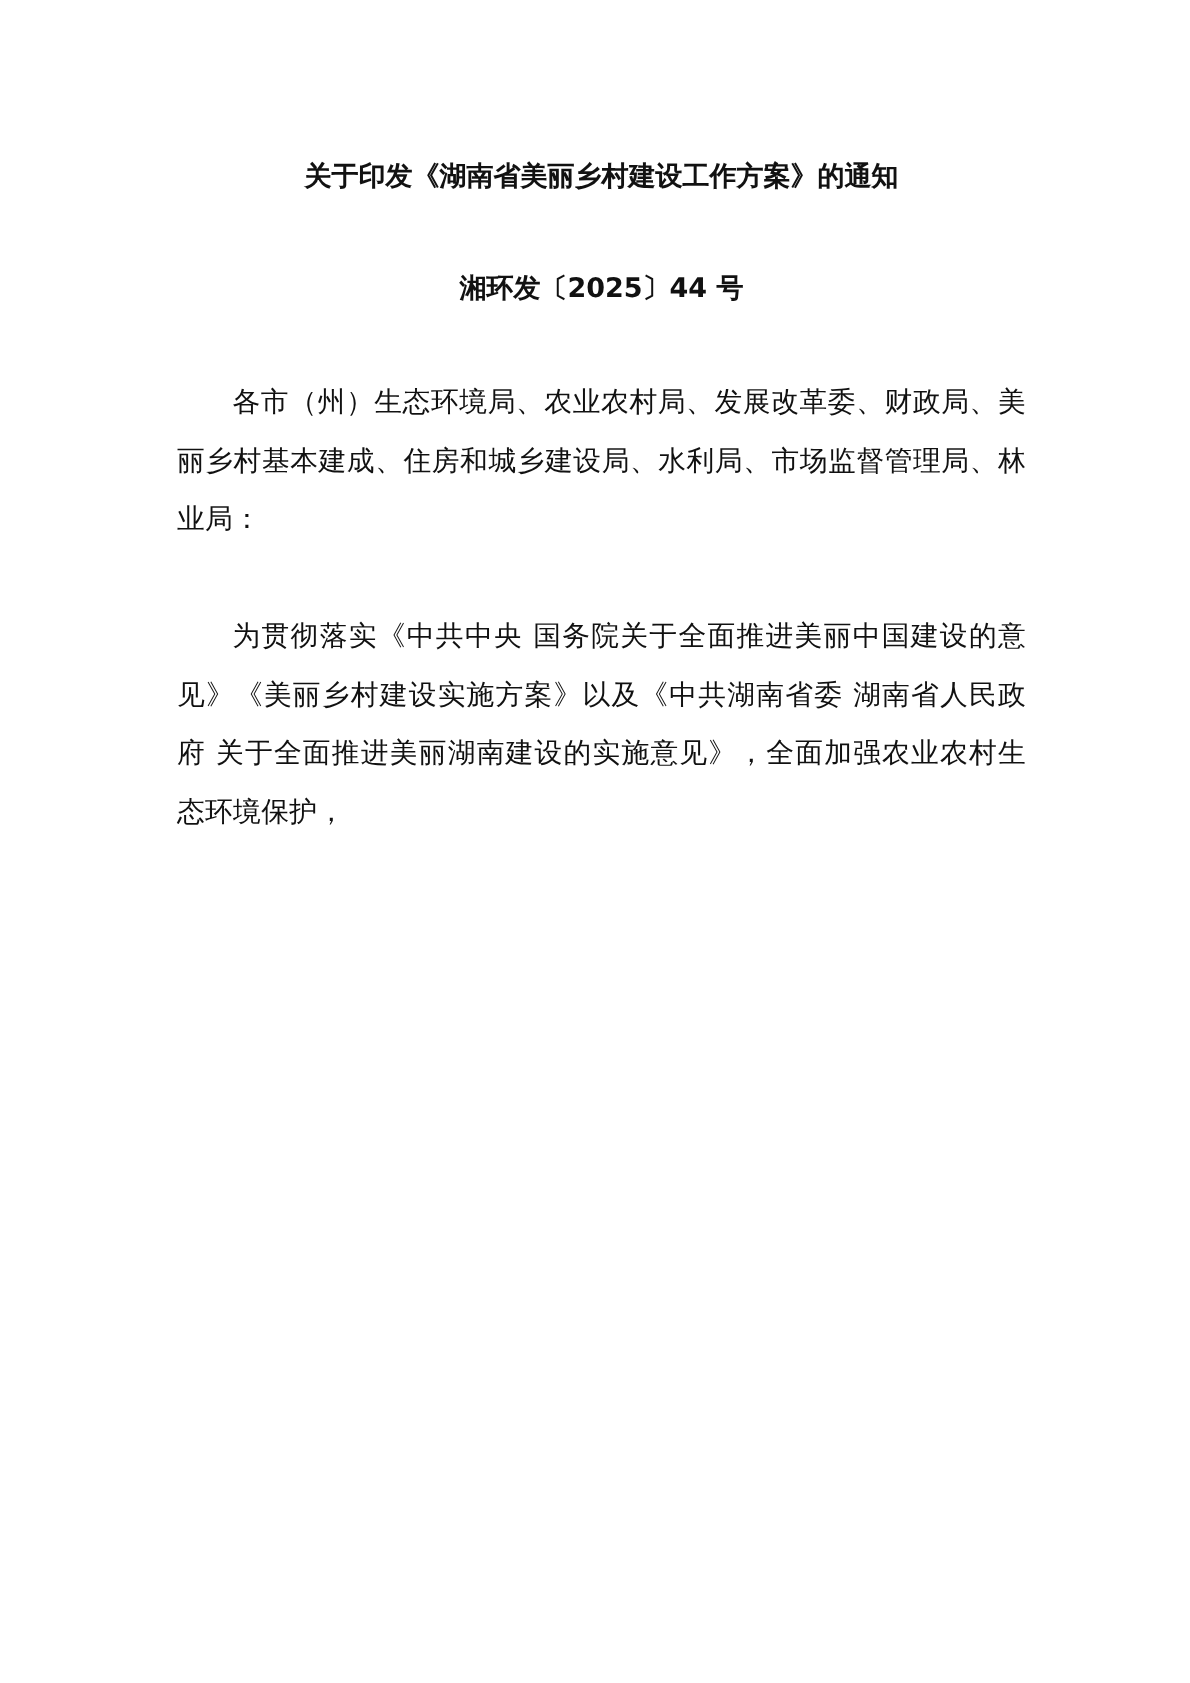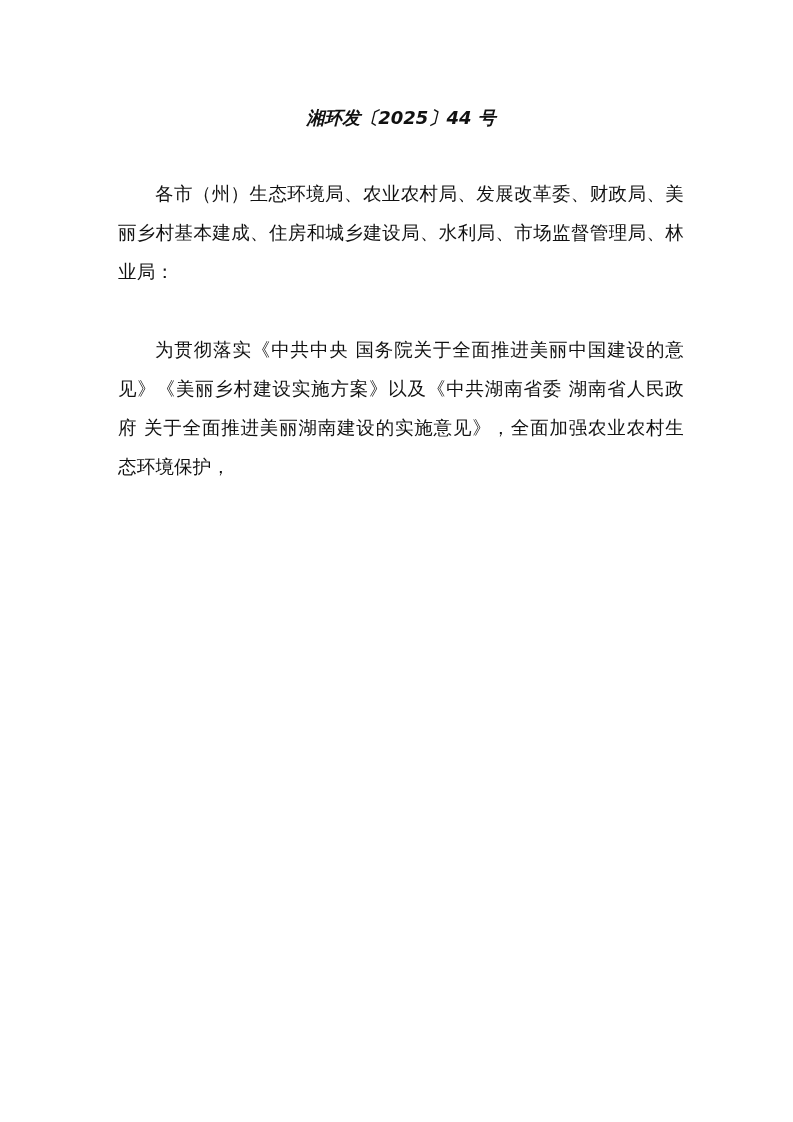--- a/index.html
+++ b/index.html
@@ -7,23 +7,24 @@
          font-family: "DejaVu Serif", "Liberation Serif", serif; color: #111; }
   .page { position: absolute; left: 118px; top: 98px; width: 566px; }
   .para { font-size: 18.5px; line-height: 39px; text-align: justify; text-align-last: left;
           margin: 0; text-indent: 37px; letter-spacing: 0.2px; }
   .p1 { margin-bottom: 39px; }
   .p2 { margin-bottom: 39px; }
   .p3 { margin-bottom: 39px; }
   .title { font-family: "DejaVu Sans", "Liberation Sans", sans-serif; font-weight: bold;
            font-size: 18px; text-align: center; line-height: 39px; margin: 0; }
   .t1 { margin-bottom: 36px; }
-  .t2 { margin-bottom: 37px; font-style: italic; }
+  .t2 { margin-bottom: 37px; }
   .p4 { margin-bottom: 39px; }
 </style>
 </head>
 <body>
 
 <div class="page">
+  <p class="title t1">关于印发《湖南省美丽乡村建设工作方案》的通知</p>
   <p class="title t2">湘环发〔2025〕44 号</p>
   <p class="para p4">各市（州）生态环境局、农业农村局、发展改革委、财政局、美丽乡村基本建成、住房和城乡建设局、水利局、市场监督管理局、林业局：</p>
   <p class="para">为贯彻落实《中共中央 国务院关于全面推进美丽中国建设的意见》《美丽乡村建设实施方案》以及《中共湖南省委 湖南省人民政府 关于全面推进美丽湖南建设的实施意见》，全面加强农业农村生态环境保护，</p>
 </div>
 
 </body></html>

